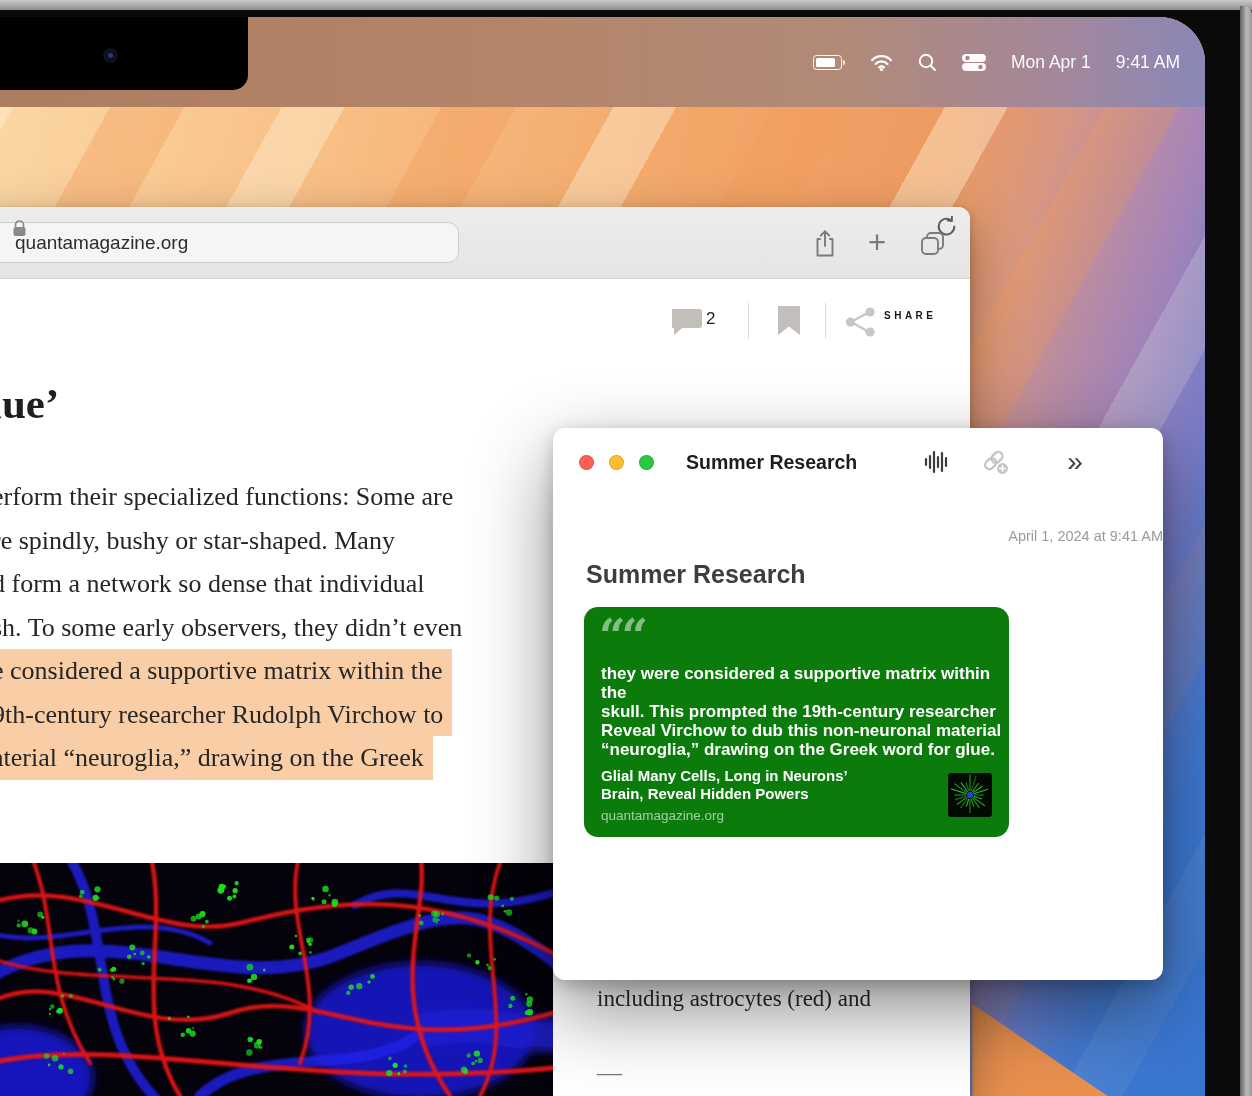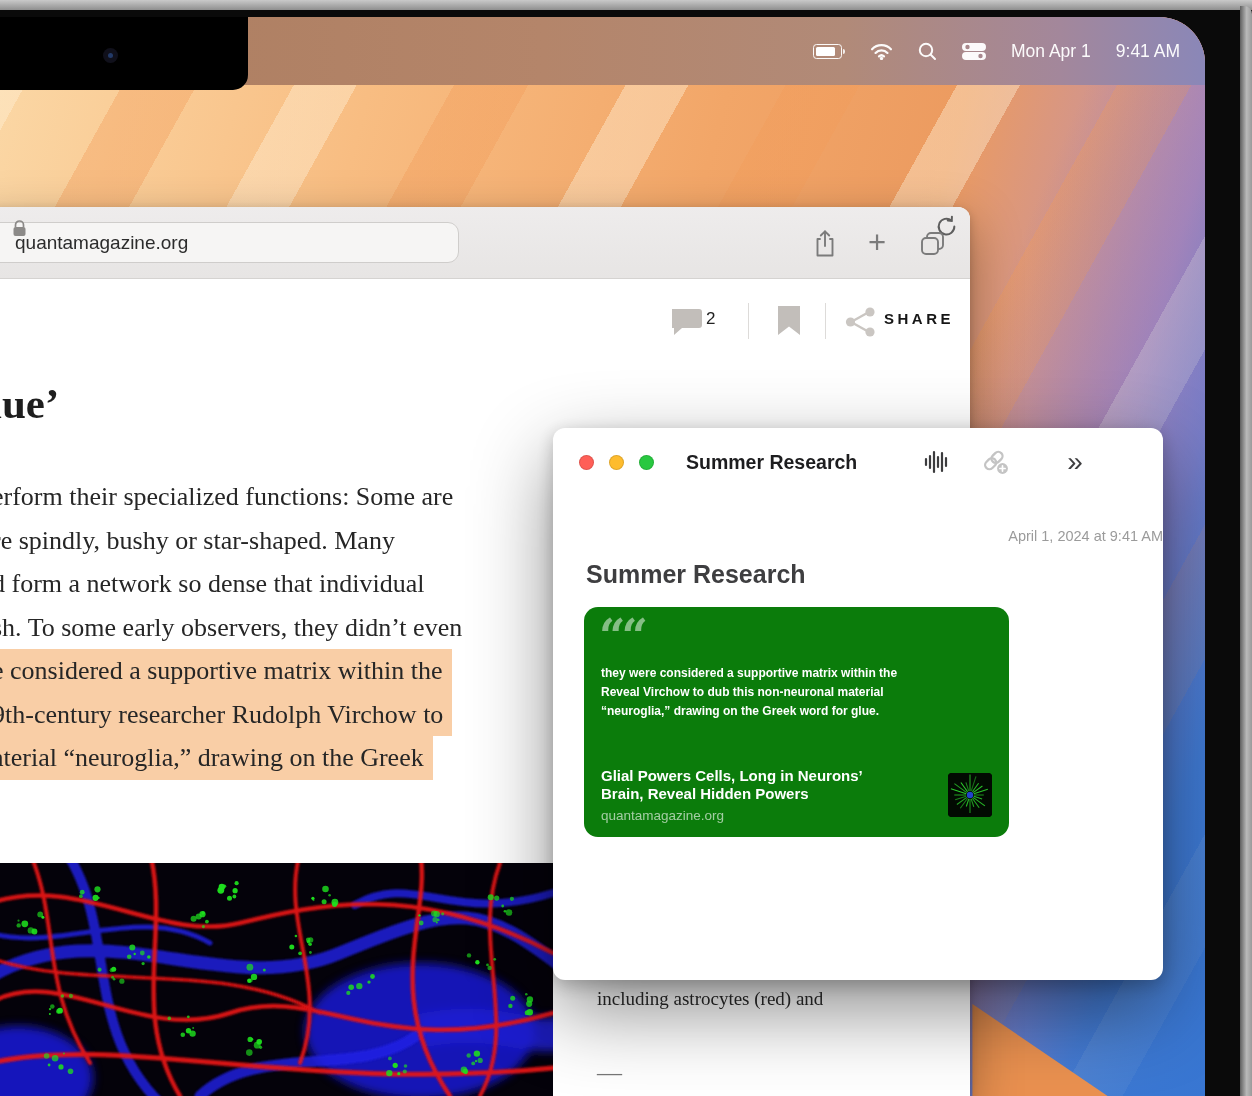--- a/index.html
+++ b/index.html
@@ -18,21 +18,21 @@
   
   .wallpaper{position:absolute;inset:0;
     background:
       linear-gradient(293deg, rgba(56,118,210,.95) 0%, rgba(56,118,210,.8) 9%, rgba(104,114,201,.6) 17%, rgba(120,110,195,.35) 24%, rgba(120,110,195,0) 33%),
       repeating-linear-gradient(119deg, rgba(255,240,214,.42) 0 55px, rgba(255,240,214,0) 55px 140px, rgba(242,156,90,.38) 140px 205px, rgba(242,156,90,0) 205px 290px),
       linear-gradient(105deg,#fbd8a6 0%,#f8bd82 26%,#f2a668 50%,#ec9b60 66%,#bb90b4 83%,#5e86d2 93%,#3c79d2 100%);}
   .wp-triangle{position:absolute;left:962px;top:961px;width:260px;height:118px;
     background:#ea9150;clip-path:polygon(4% 22%,56% 100%,4% 100%);}
 
   
-  .menubar{position:absolute;left:0;top:0;width:1205px;height:68px;
+  .menubar{position:absolute;left:0;top:0;width:1205px;height:90px;
     background:linear-gradient(90deg,#ac7d5f 0%,#b4856a 45%,#b18a78 70%,#a3879b 88%,#8a87b8 100%);
     display:flex;align-items:center;justify-content:flex-end;padding-right:25px;box-sizing:border-box;
     color:rgba(255,255,255,.96);font-size:17.5px;font-weight:500;z-index:5;}
   .menubar .mi{display:flex;align-items:center;margin-left:25px;}
   .menubar svg{display:block;}
   .battery-body{width:27px;height:13px;border:1.5px solid rgba(255,255,255,.95);border-radius:3.5px;position:relative;}
   .battery-fill{position:absolute;left:2px;top:2px;bottom:2px;width:19px;background:#fff;border-radius:1.5px;}
   .battery-tip{width:2px;height:5px;background:rgba(255,255,255,.85);border-radius:0 2px 2px 0;margin-left:1.5px;}
   .mb-date{margin-left:27px;}
   .mb-time{margin-left:10px;text-align:center;}
@@ -54,53 +54,53 @@
   .url-lock{position:absolute;left:38px;top:13px;}
   .url-text{font-size:19px;color:#2c2c2c;}
   .url-reload{position:absolute;right:12px;top:8px;color:#5e5e5e;}
   .tb-btn{position:absolute;top:19px;width:36px;height:34px;display:flex;align-items:center;justify-content:center;color:#7b7b7b;}
   .tb-share{left:833px;} .tb-plus{left:885px;font-size:31px;font-weight:300;color:#7b7b7b;} .tb-tabs{left:940px;}
 
   
   .engage{position:absolute;top:93px;left:0;right:0;height:48px;color:#bcb8b5;}
   .eng-count{position:absolute;left:732px;top:9px;font-size:17px;color:#222;font-weight:500;}
   .eng-div{position:absolute;top:3px;width:1px;height:36px;background:#dddbd9;}
-  .share-label{position:absolute;left:910px;top:10px;font-size:15px;font-weight:700;letter-spacing:3.5px;color:#161616;}
+  .share-label{position:absolute;left:910px;top:10px;font-size:10px;font-weight:700;letter-spacing:3.5px;color:#161616;}
 
   
   .headline{position:absolute;left:16px;top:172px;font-family:"Liberation Serif",serif;
     font-weight:700;font-size:43px;color:#1e1e1e;}
   .para{position:absolute;left:18px;top:268px;font-family:"Liberation Serif",serif;
     font-size:26px;color:#262626;}
   .pline{height:43.5px;line-height:43.5px;white-space:nowrap;}
   .hl .pline{background:var(--highlight_peach,#f9cea6);width:max-content;padding-right:9px;}
   .figure{position:absolute;left:26px;top:656px;width:553px;height:233px;background:#04020a;overflow:hidden;}
   .figure svg{display:block;}
   .caption{position:absolute;left:623px;top:775px;font-family:"Liberation Serif",serif;
-    font-size:19px;line-height:33.5px;color:#2a2a2a;}
+    font-size:23px;line-height:33.5px;color:#2a2a2a;}
   .cap-dash{position:absolute;left:623px;top:852px;font-family:"Liberation Serif",serif;font-size:25px;color:#777;}
 
   
   .note{position:absolute;left:553px;top:411px;width:610px;height:552px;background:#fff;
     border-radius:12px;box-shadow:0 30px 80px rgba(0,0,0,.45),0 5px 18px rgba(0,0,0,.22);z-index:20;}
   .lights{position:absolute;left:26px;top:27px;display:flex;gap:15px;}
   .light{width:15px;height:15px;border-radius:50%;border:0.5px solid rgba(0,0,0,.12);box-sizing:border-box;}
   .l-red{background:var(--traffic_red,#ff5f57);} .l-yellow{background:var(--traffic_yellow,#febc2e);} .l-green{background:var(--traffic_green,#28c840);}
   .note-win-title{position:absolute;left:133px;top:23px;font-size:19.5px;font-weight:700;color:#1d1d1f;}
   .nt-icon{position:absolute;top:20px;display:flex;align-items:center;justify-content:center;width:32px;height:28px;}
   .i-wave{left:368px;color:#3c3c3e;} .i-link{left:426px;color:#c4c4c4;}
   .i-more{left:506px;font-size:28px;color:#3f3f41;font-weight:500;line-height:26px;}
   .note-date{position:absolute;left:0;right:0;top:100px;text-align:right;font-size:14.5px;color:#9b9b9b;}
   .note-title{position:absolute;left:33px;top:132px;font-size:25px;font-weight:700;color:#3e3e40;}
 
   .qcard{position:absolute;left:31px;top:179px;width:425px;height:230px;border-radius:14px;
     background:var(--accent_green,#0b7c0b);color:#fff;}
   .q-mark{position:absolute;left:15px;top:2px;font-family:"DejaVu Serif",serif;font-weight:700;
     font-size:46px;color:rgba(255,255,255,.5);letter-spacing:-4px;}
-  .q-lines{position:absolute;left:17px;top:57px;font-size:12px;line-height:19px;font-weight:600;}
+  .q-lines{position:absolute;left:17px;top:57px;font-size:17px;line-height:19px;font-weight:600;}
   .q-title{position:absolute;left:17px;top:160px;font-size:15px;line-height:18px;font-weight:700;}
   .q-domain{position:absolute;left:17px;top:201px;font-size:13.5px;color:rgba(255,255,255,.62);}
   .q-thumb{position:absolute;left:364px;top:166px;width:44px;height:44px;border-radius:4px;overflow:hidden;background:#020a02;}
 </style>
 </head>
 <body>
 
 <div class="metal-top"></div>
 <div class="metal-right"></div>
 
@@ -421,25 +421,26 @@
     </div>
     <div class="nt-icon i-more">»</div>
 
     <div class="note-date">April 1, 2024 at 9:41 AM</div>
     <div class="note-title">Summer Research</div>
 
     <div class="qcard">
       <div class="q-mark">““</div>
       <div class="q-lines">
         <div>they were considered a supportive matrix within the</div>
+        <div>skull. This prompted the 19th-century researcher</div>
         <div>Reveal Virchow to dub this non-neuronal material</div>
         <div>“neuroglia,” drawing on the Greek word for glue.</div>
       </div>
       <div class="q-title">
-        <div>Glial Powers Cells, Long in Neurons’</div>
+        <div>Glial Many Cells, Long in Neurons’</div>
         <div>Brain, Reveal Hidden Powers</div>
       </div>
       <div class="q-domain">quantamagazine.org</div>
       <div class="q-thumb">
         <svg id="thumb" width="44" height="44" viewBox="0 0 44 44">
           <rect width="44" height="44" fill="#020a02"></rect>
           <g id="spikes" stroke="#2ed42e" stroke-width="1.1">
               <line x1="26.0" y1="22.0" x2="35.8" y2="22.0" opacity="0.61"></line>
               <line x1="25.8" y1="23.2" x2="34.1" y2="25.9" opacity="0.86"></line>
               <line x1="25.2" y1="24.4" x2="36.9" y2="32.9" opacity="0.84"></line>

